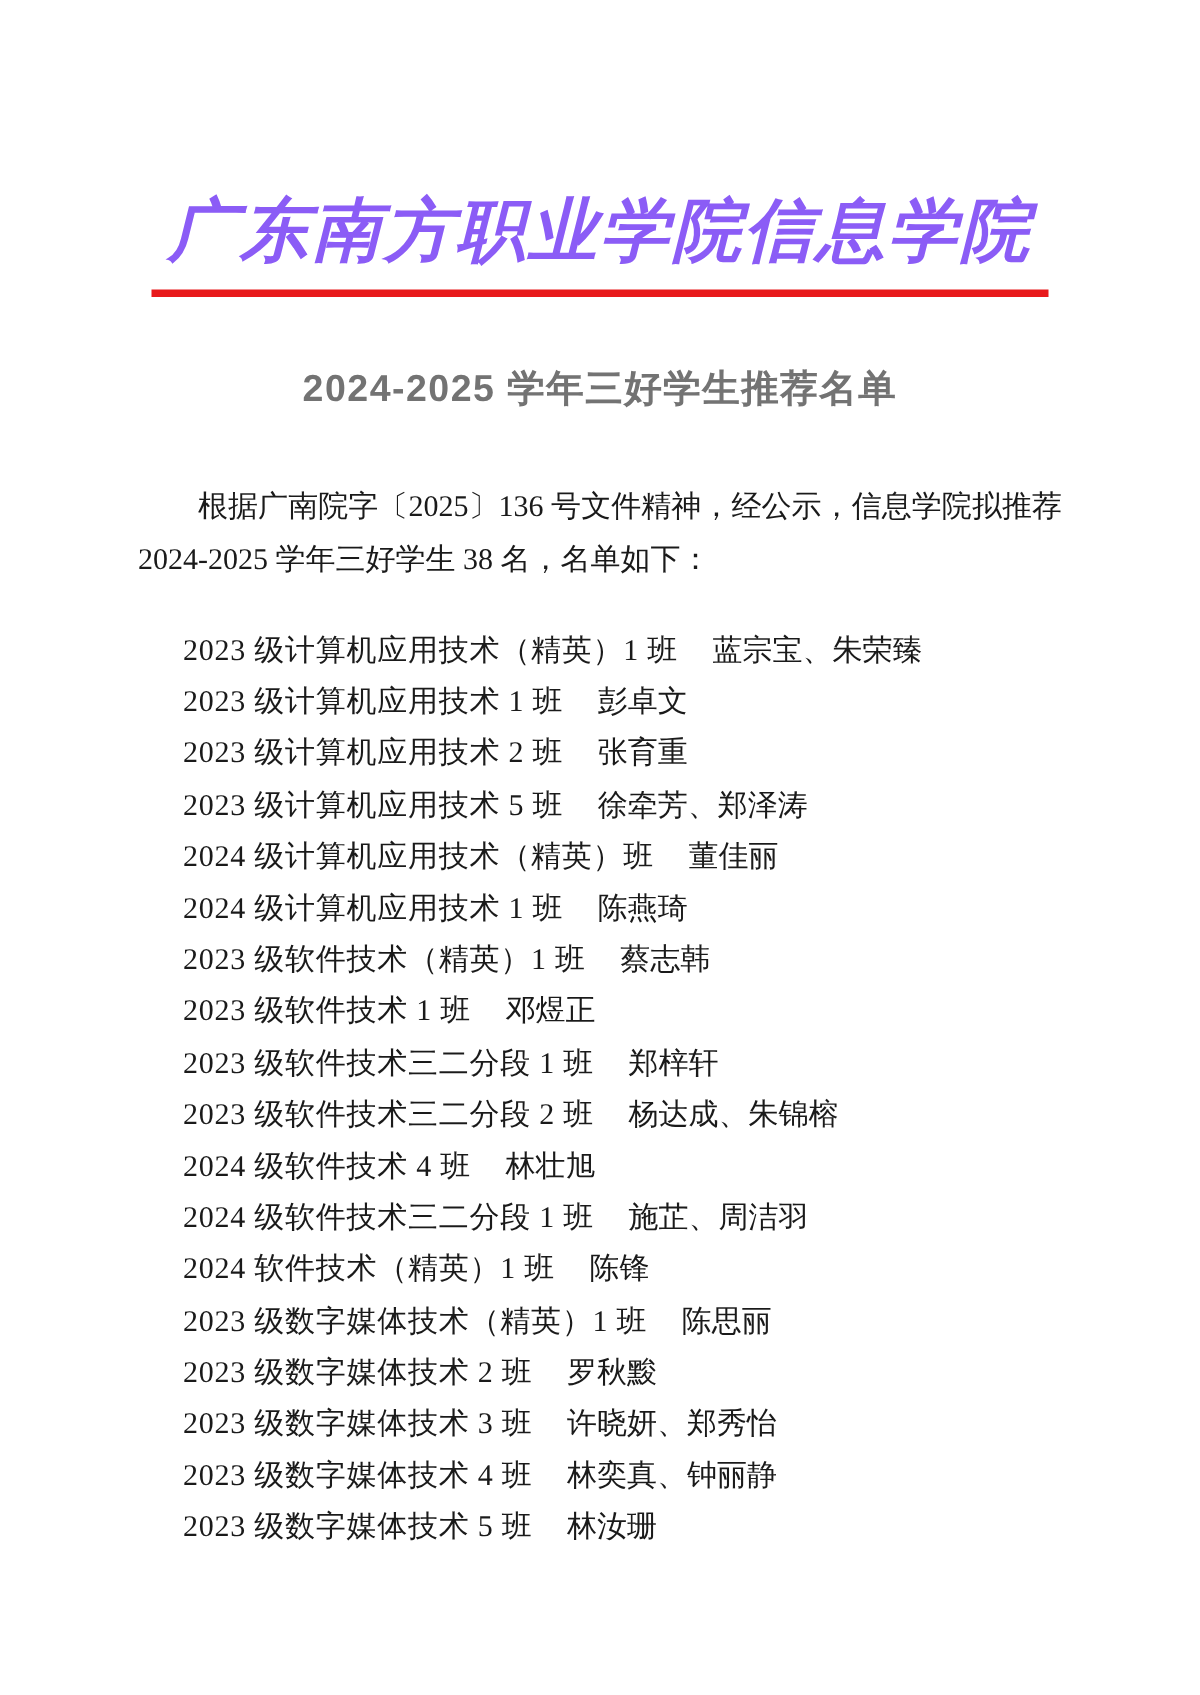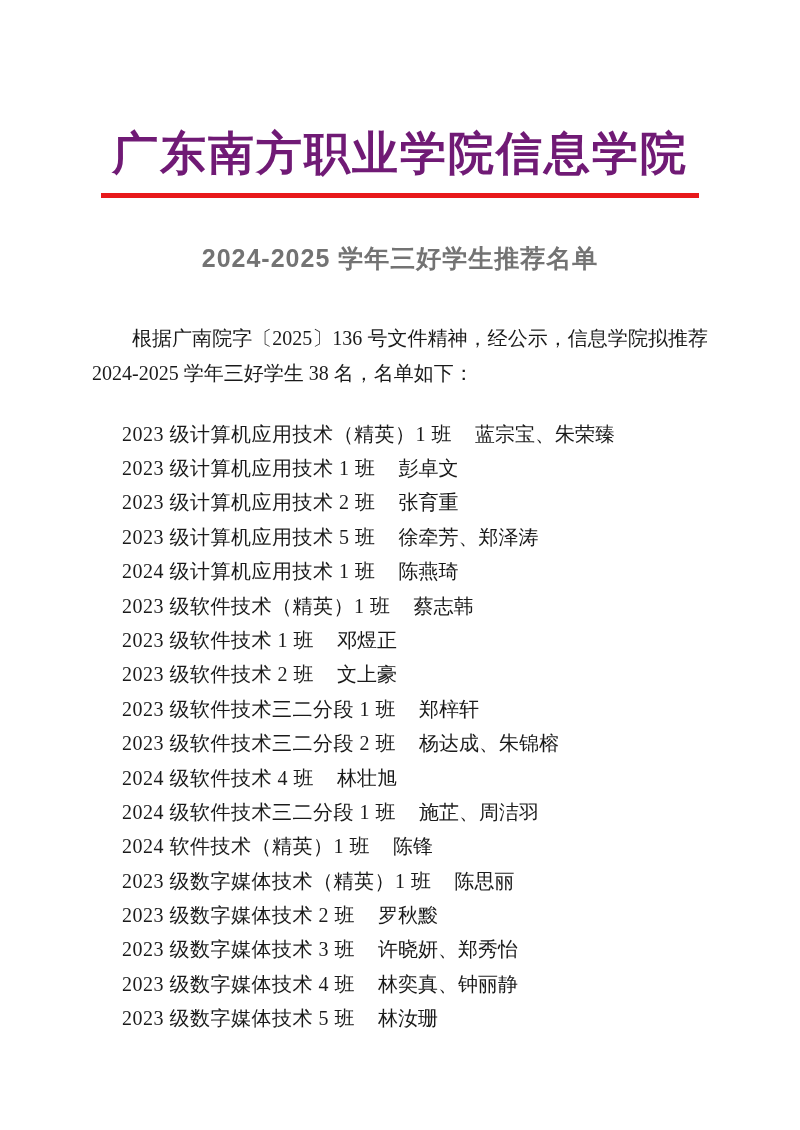--- a/index.html
+++ b/index.html
@@ -20,27 +20,28 @@
     height: 1130px;
     box-sizing: border-box;
     padding: 0 60px;
     position: relative;
   }
   .masthead {
     margin-top: 128px;
     text-align: center;
   }
   .masthead-title {
-    color: #701a75;
+    color: #8b5cf6;
     font-family: "DejaVu Serif", "Liberation Serif", serif;
     font-weight: 700;
     font-size: 46px;
     letter-spacing: 2px;
     line-height: 1.1;
     white-space: nowrap;
+    font-style: italic;
   }
   .masthead-rule {
     margin: 14px auto 0 auto;
     width: 598px;
     height: 5px;
     background: #e8191b;
   }
   .doc-title {
     margin-top: 44px;
     text-align: center;
@@ -105,34 +106,34 @@
     </div>
     <div class="list-item">
       <span class="cls">2023 级计算机应用技术 2 班</span>
       <span class="names">张育重</span>
     </div>
     <div class="list-item">
       <span class="cls">2023 级计算机应用技术 5 班</span>
       <span class="names">徐牵芳、郑泽涛</span>
     </div>
     <div class="list-item">
+      <span class="cls">2024 级计算机应用技术（精英）班</span>
+      <span class="names">董佳丽</span>
+    </div>
+    <div class="list-item">
       <span class="cls">2024 级计算机应用技术 1 班</span>
       <span class="names">陈燕琦</span>
     </div>
     <div class="list-item">
       <span class="cls">2023 级软件技术（精英）1 班</span>
       <span class="names">蔡志韩</span>
     </div>
     <div class="list-item">
       <span class="cls">2023 级软件技术 1 班</span>
       <span class="names">邓煜正</span>
-    </div>
-    <div class="list-item">
-      <span class="cls">2023 级软件技术 2 班</span>
-      <span class="names">文上豪</span>
     </div>
     <div class="list-item">
       <span class="cls">2023 级软件技术三二分段 1 班</span>
       <span class="names">郑梓轩</span>
     </div>
     <div class="list-item">
       <span class="cls">2023 级软件技术三二分段 2 班</span>
       <span class="names">杨达成、朱锦榕</span>
     </div>
     <div class="list-item">

